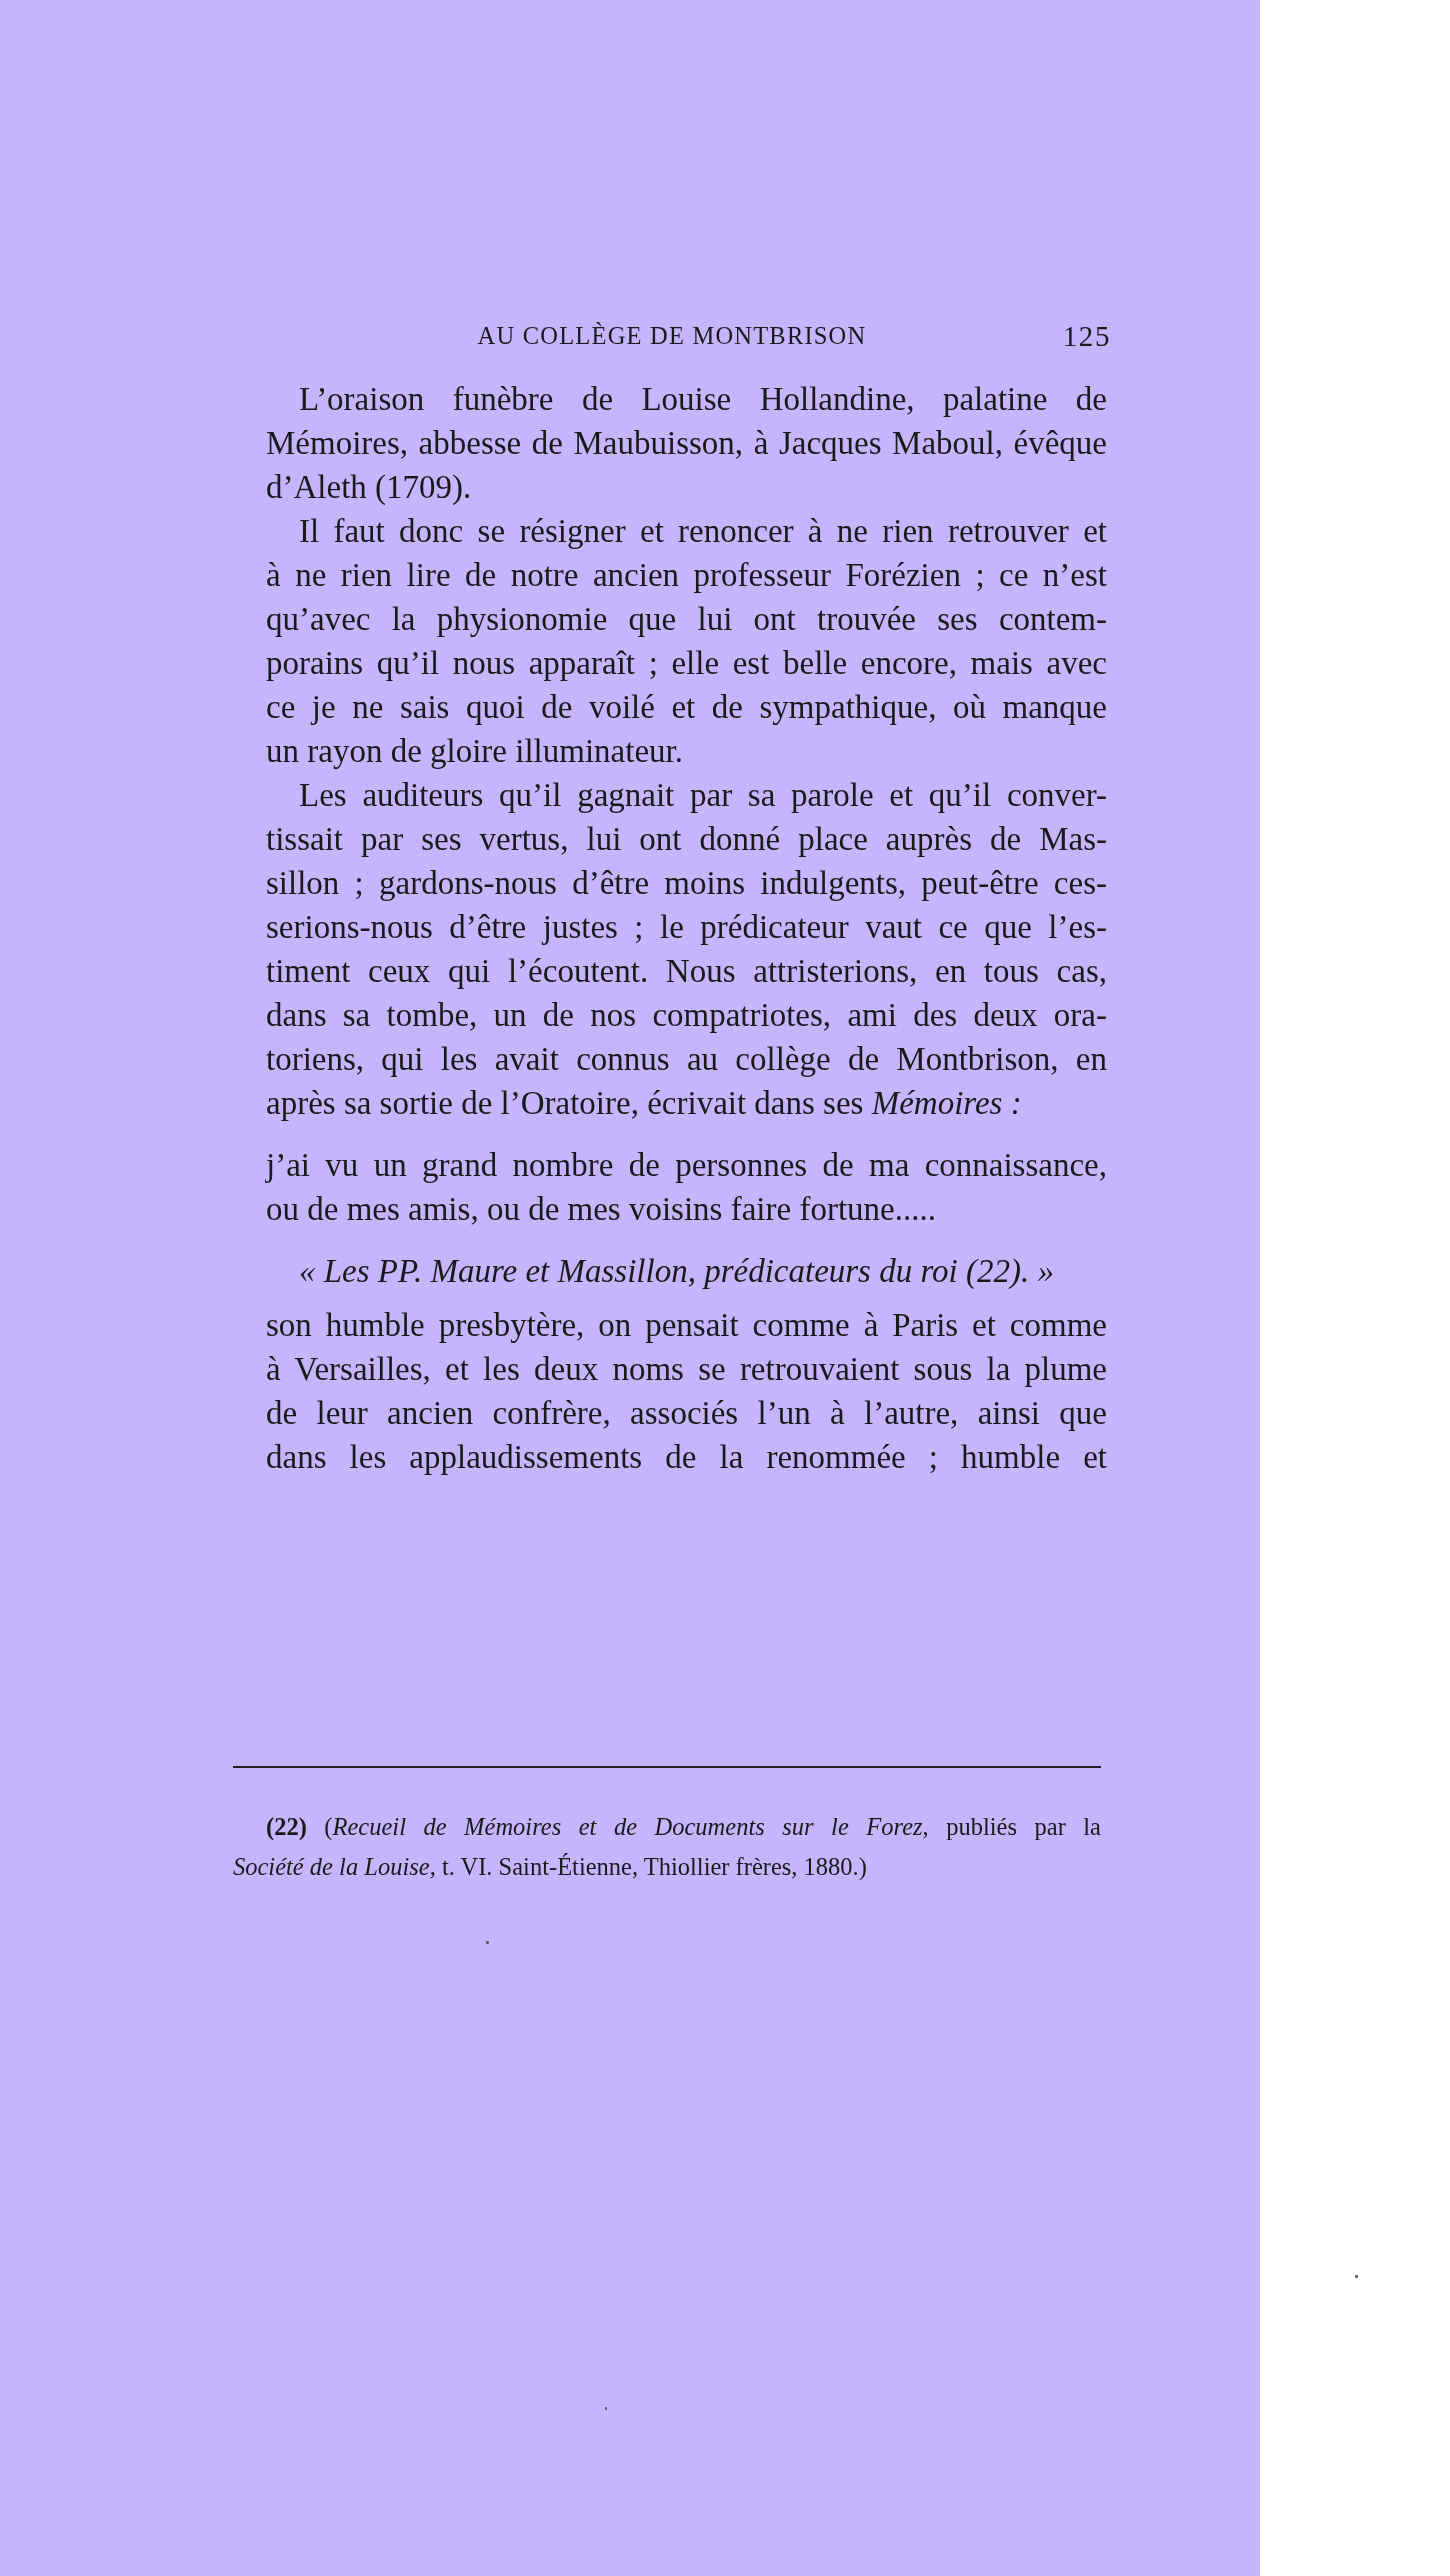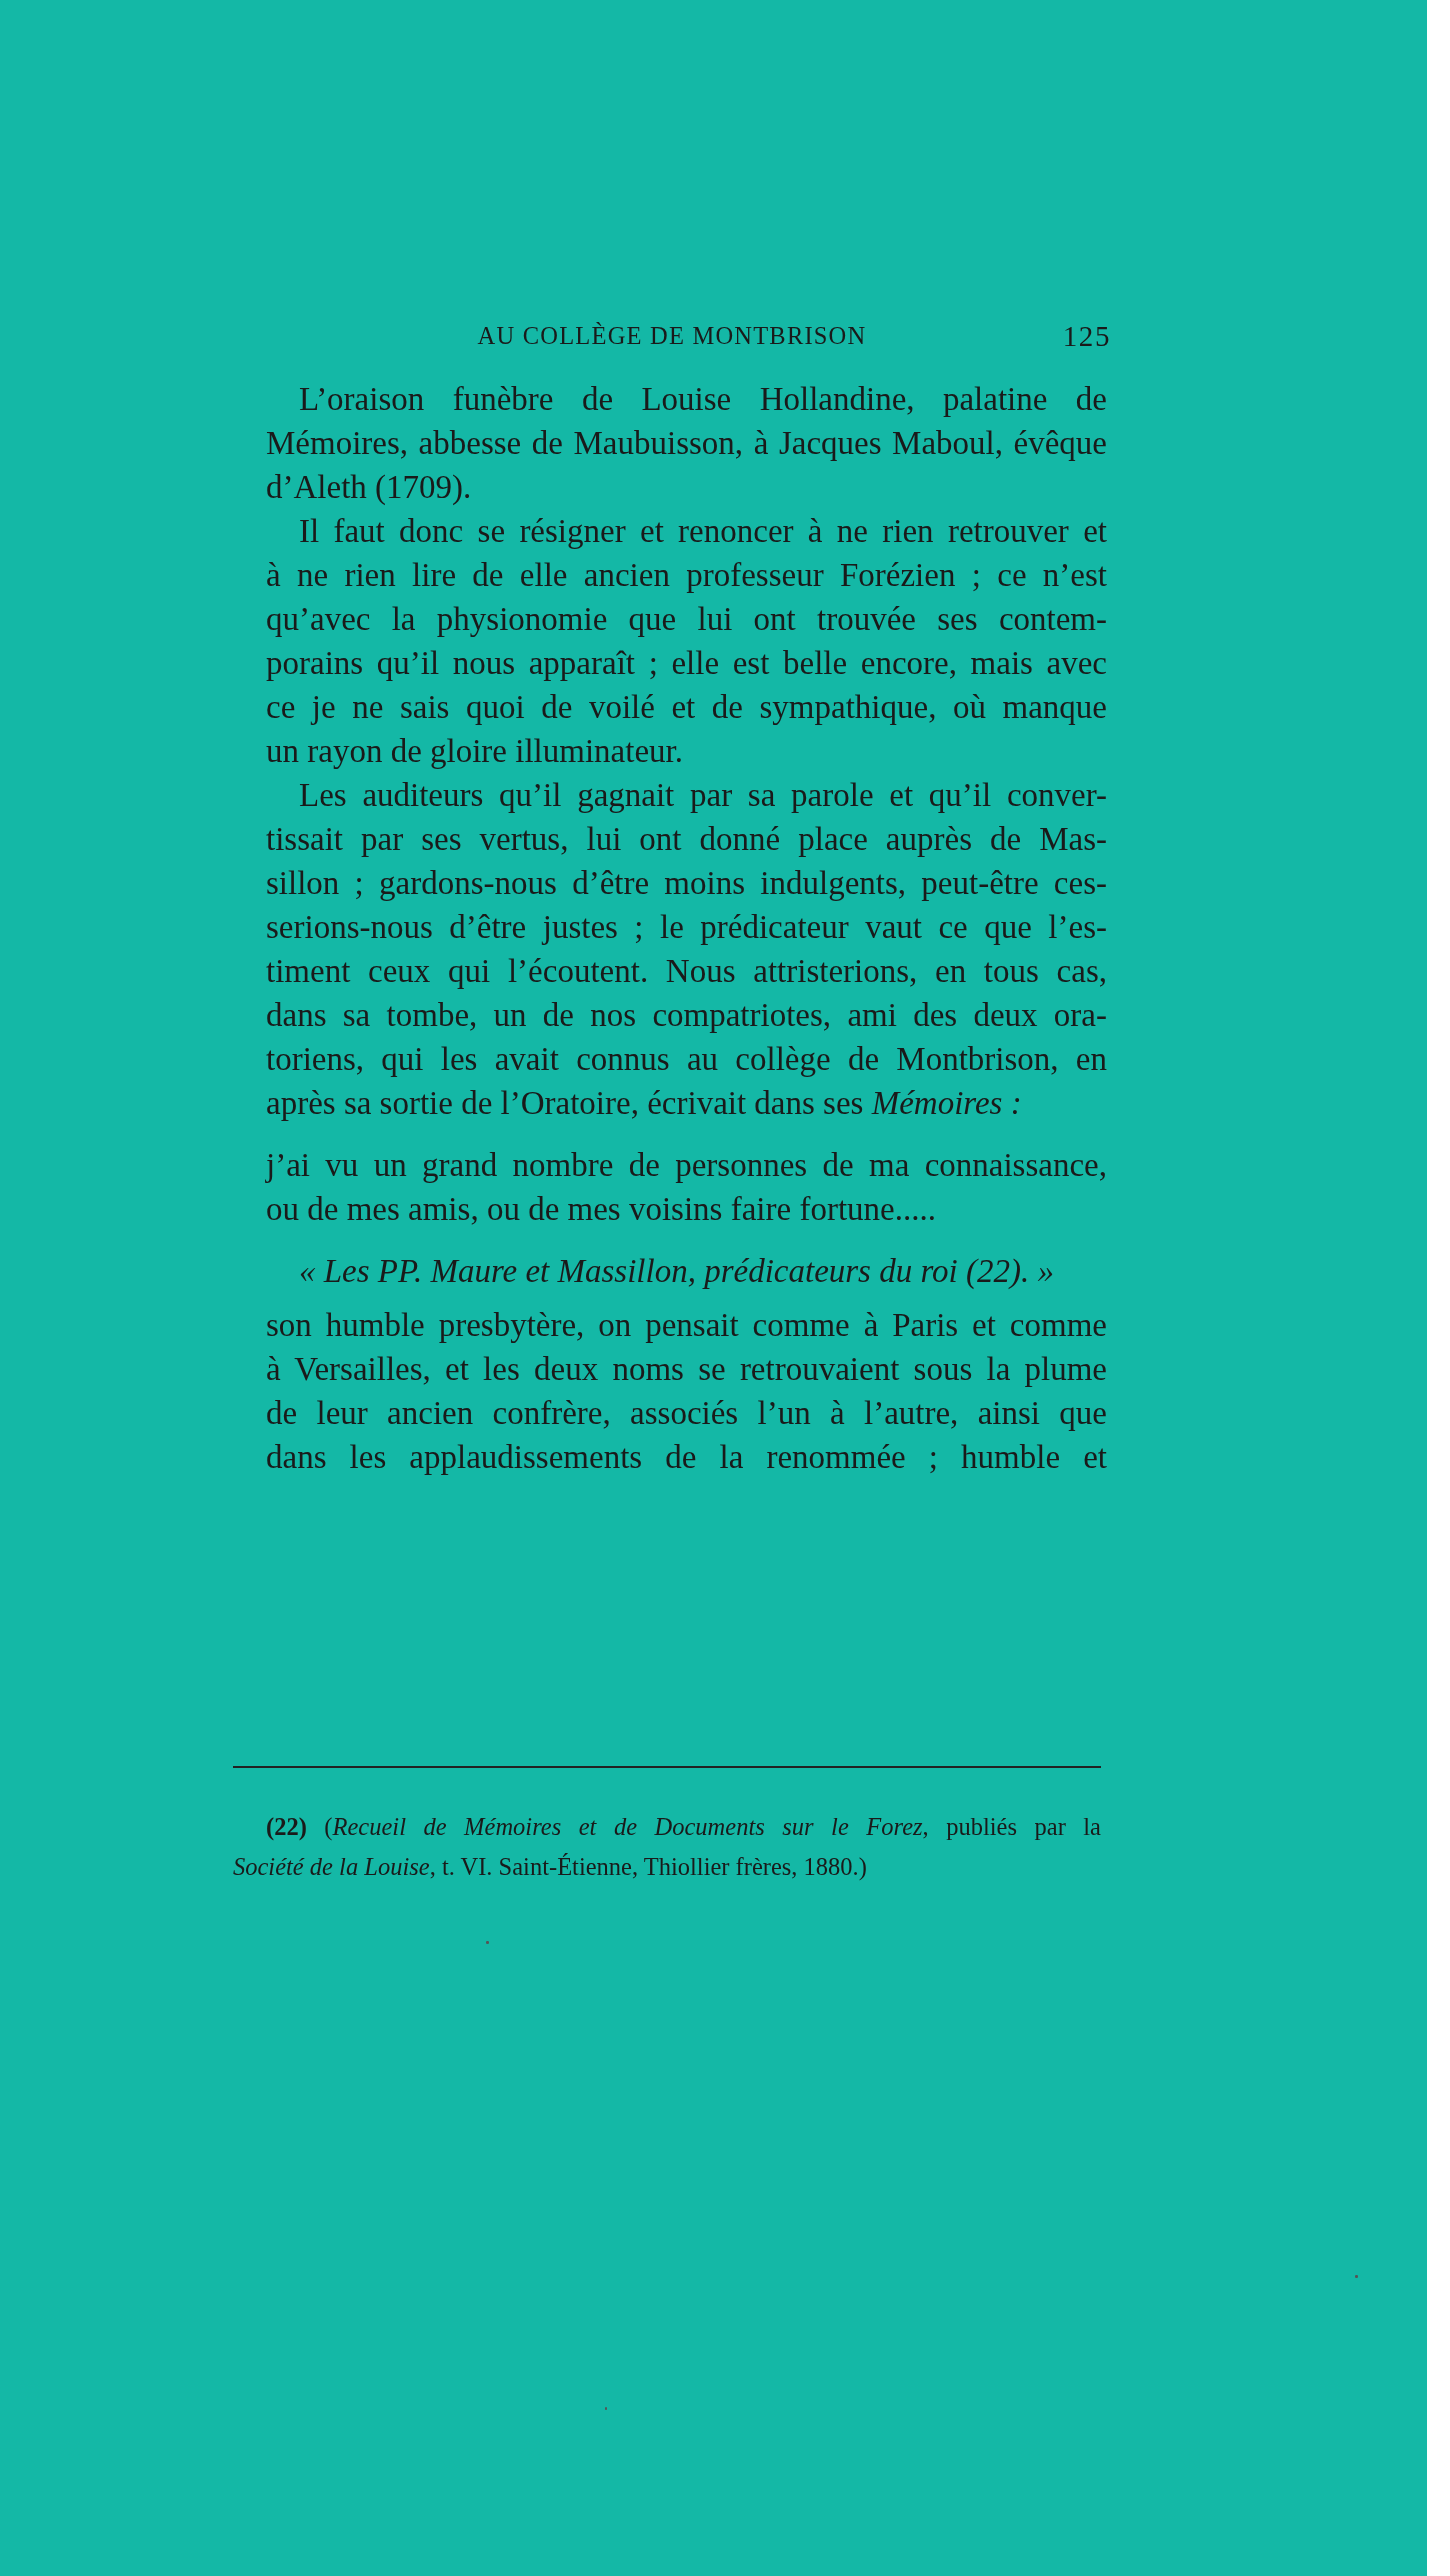--- a/index.html
+++ b/index.html
@@ -11,22 +11,22 @@
       width: 1451px;
       height: 2576px;
       position: relative;
       overflow: hidden;
       font-family: "Liberation Serif", "DejaVu Serif", serif;
       color: #1a1a1a;
     }
     .page {
       position: absolute;
       left: 0; top: 0;
-      width: 1427px; height: 2576px;
-      background: #14b8a6;
+      width: 1260px; height: 2576px;
+      background: #c4b5fd;
     }
     .running-head {
       position: absolute;
       left: 233px;
       top: 317px;
       width: 878px;
       height: 38px;
     }
     .running-title {
       position: absolute;
@@ -122,21 +122,21 @@
   <div class="body-text">
 
     <p class="para">
       <span class="line indent">L’oraison funèbre de Louise Hollandine, palatine de</span>
       <span class="line">Mémoires, abbesse de Maubuisson, à Jacques Maboul, évêque</span>
       <span class="line last">d’Aleth (1709).</span>
     </p>
 
     <p class="para">
       <span class="line indent">Il faut donc se résigner et renoncer à ne rien retrouver et</span>
-      <span class="line">à ne rien lire de elle ancien professeur Forézien ; ce n’est</span>
+      <span class="line">à ne rien lire de notre ancien professeur Forézien ; ce n’est</span>
       <span class="line">qu’avec la physionomie que lui ont trouvée ses contem-</span>
       <span class="line">porains qu’il nous apparaît ; elle est belle encore, mais avec</span>
       <span class="line">ce je ne sais quoi de voilé et de sympathique, où manque</span>
       <span class="line last">un rayon de gloire illuminateur.</span>
     </p>
 
     <p class="para gap-after">
       <span class="line indent">Les auditeurs qu’il gagnait par sa parole et qu’il conver-</span>
       <span class="line">tissait par ses vertus, lui ont donné place auprès de Mas-</span>
       <span class="line">sillon ; gardons-nous d’être moins indulgents, peut-être ces-</span>

